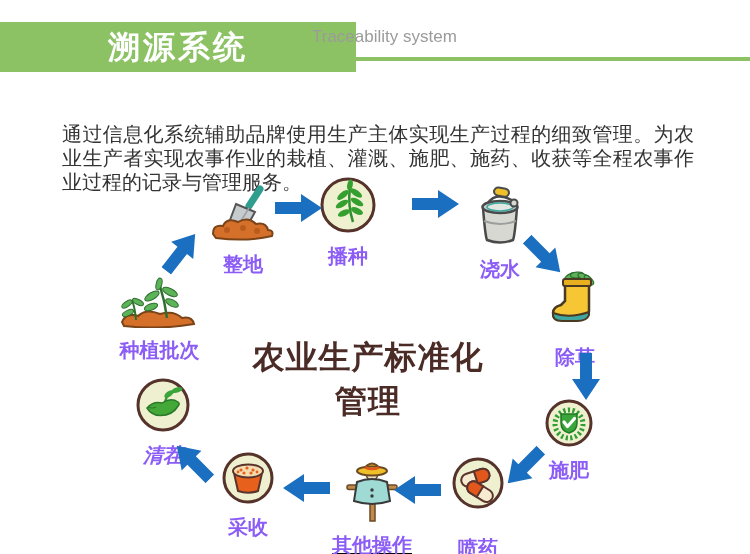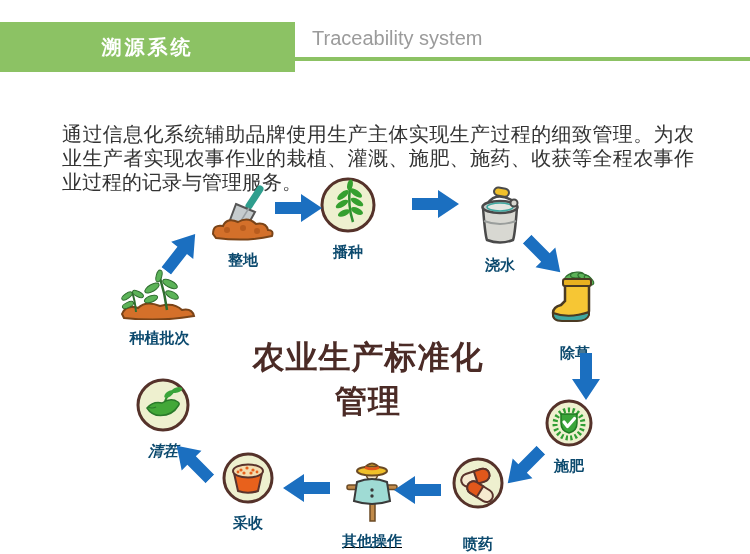--- a/index.html
+++ b/index.html
@@ -3,56 +3,56 @@
 <meta charset="utf-8">
 <style>
   html,body{margin:0;padding:0;}
   body{
     width:750px;height:554px;position:relative;overflow:hidden;
     background:#ffffff;
     font-family:"Liberation Sans","DejaVu Sans",sans-serif;
   }
   
   .hdr-box{
-    position:absolute;left:0;top:22px;width:295px;height:50px;
-    background:#8cc264;color:#fff;font-size:20px;font-weight:bold;
+    position:absolute;left:0;top:22px;width:356px;height:50px;
+    background:#8cc264;color:#fff;font-size:32px;font-weight:bold;
     letter-spacing:3px;text-align:center;line-height:50px;
   }
   .hdr-line{position:absolute;left:295px;top:57px;width:455px;height:4px;background:#8cc264;}
-  .hdr-sub{position:absolute;left:312px;top:27px;font-size:20px;color:#9b9b9b;}
+  .hdr-sub{position:absolute;left:312px;top:27px;font-size:17px;color:#9b9b9b;}
   
   .intro{
     position:absolute;left:62px;top:102px;width:632px;
     font-size:20px;line-height:24px;color:#333;text-align:justify;
   }
   
   .center-title{
     position:absolute;left:252px;top:336px;width:232px;text-align:center;
     font-size:32px;font-weight:bold;color:#4b2b26;letter-spacing:1px;
   }
   .node{position:absolute;display:flex;flex-direction:column;align-items:center;}
   .node .lbl{
-    margin-top:5px;font-size:15px;font-weight:bold;color:#0c4a6e;
+    margin-top:5px;font-size:20px;font-weight:bold;color:#8b5cf6;
     white-space:nowrap;text-align:center;
   }
   .arrow{position:absolute;width:48px;height:30px;}
   .arrow svg{display:block;}
 </style>
 </head>
 <body>
 
 <div class="hdr-box">溯源系统</div>
 <div class="hdr-line"></div>
 <div class="hdr-sub">Traceability system</div>
 
 <p class="intro">通过信息化系统辅助品牌使用生产主体实现生产过程的细致管理。为农业生产者实现农事作业的栽植、灌溉、施肥、施药、收获等全程农事作业过程的记录与管理服务。</p>
 
 <div class="center-title">农业生产标准化管理</div>
 
-<div class="node" style="left:112px;top:268px;width:95px;justify-content:center;">
+<div class="node" style="left:112px;top:276px;width:95px;justify-content:center;">
   <span>
     <svg width="90" height="52" viewBox="0 0 90 52">
       <path d="M7 46 Q11 36 23 40 Q31 32 45 38 Q59 34 67 42 Q77 40 79 48 Q45 54 9 50 Z" fill="#d4702a" stroke="#7a4418" stroke-width="2"></path>
       <path d="M21 44 Q20 32 17 24" stroke="#2f6e2f" stroke-width="2" fill="none"></path>
       <ellipse cx="12" cy="28" rx="6" ry="2.6" transform="rotate(-35 12 28)" fill="#5cb358" stroke="#2f6e2f" stroke-width="1"></ellipse>
       <ellipse cx="23" cy="26" rx="6" ry="2.6" transform="rotate(28 23 26)" fill="#5cb358" stroke="#2f6e2f" stroke-width="1"></ellipse>
       <ellipse cx="13" cy="37" rx="6" ry="2.6" transform="rotate(-25 13 37)" fill="#5cb358" stroke="#2f6e2f" stroke-width="1"></ellipse>
       <path d="M52 42 Q50 26 45 10" stroke="#2f6e2f" stroke-width="2.5" fill="none"></path>
       <ellipse cx="37" cy="20" rx="8" ry="3.4" transform="rotate(-30 37 20)" fill="#5cb358" stroke="#2f6e2f" stroke-width="1"></ellipse>
       <ellipse cx="55" cy="16" rx="8" ry="3.4" transform="rotate(26 55 16)" fill="#5cb358" stroke="#2f6e2f" stroke-width="1"></ellipse>

